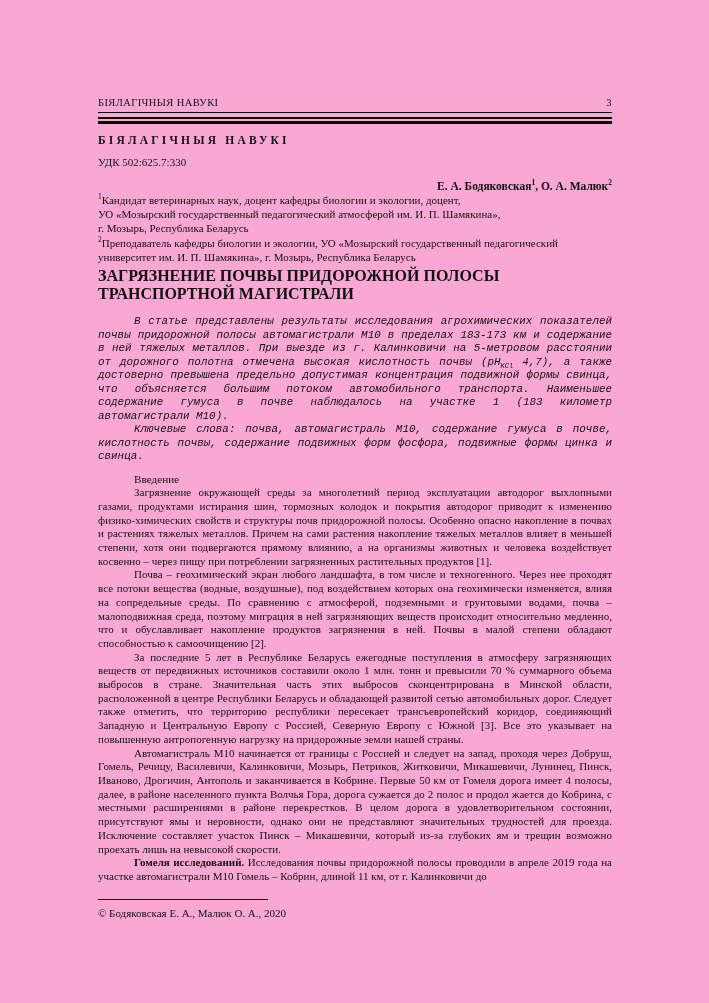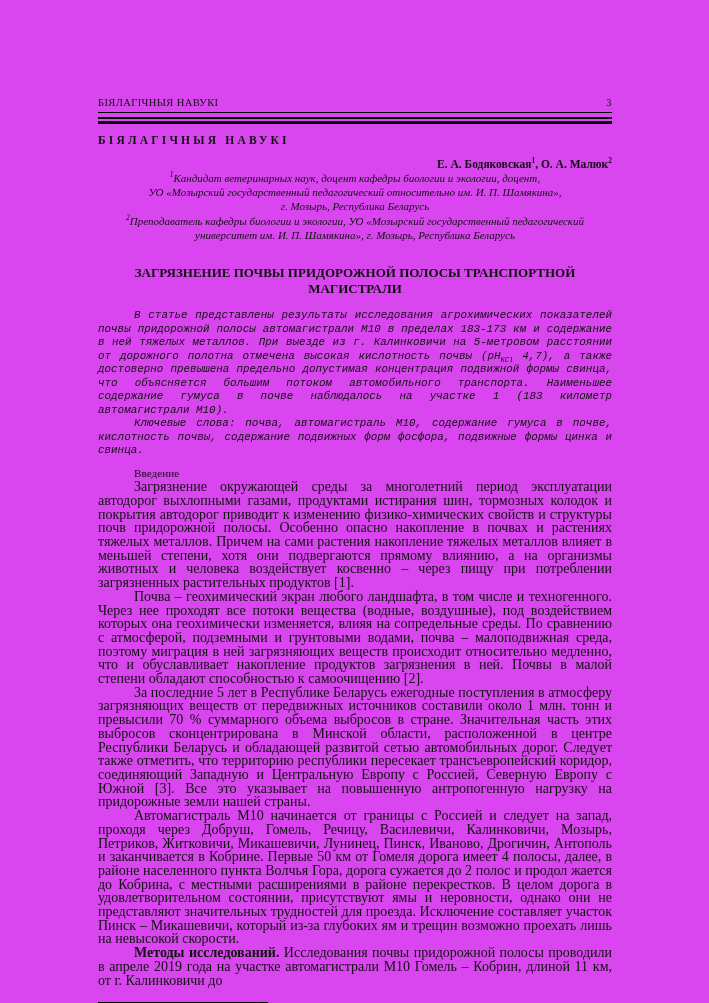--- a/index.html
+++ b/index.html
@@ -1,21 +1,21 @@
 <!DOCTYPE html>
 <html><head>
 <meta charset="utf-8">
 <style>
   * { margin: 0; padding: 0; box-sizing: border-box; }
   html, body { background: #ffffff; }
   .page {
     position: relative;
     width: 709px;
     height: 1003px;
-    background: #d946ef;
+    background: #f9a8d4;
     font-family: "Liberation Serif", serif;
     color: #111111;
     overflow: hidden;
   }
   .content {
     position: absolute;
     left: 98px;
     top: 97px;
     width: 514px;
   }
@@ -47,51 +47,49 @@
     text-align: right;
     font-weight: bold;
     font-size: 11.5px;
   }
   .authors sup, .aff sup {
     font-size: 7.5px;
     vertical-align: super;
     line-height: 0;
   }
   .aff {
-    text-align: center;
+    text-align: left;
     font-size: 11px;
     line-height: 14.2px;
-    font-style: italic;
   }
   .aff-block { margin-top: 1px; }
   .article-title {
-    margin-top: 23px;
-    text-align: center;
+    margin-top: 3px;
     font-weight: bold;
-    font-size: 13px;
+    font-size: 16px;
   }
   .abstract {
     margin-top: 12px;
     font-style: italic;
     font-size: 10.9px;
     line-height: 13.5px;
     text-align: justify;
     text-indent: 36px;
     font-family: Liberation Mono, monospace;
   }
   .abstract sub {
     font-size: 7px;
     vertical-align: sub;
     line-height: 0;
   }
   .keywords {
     margin-top: 0;
   }
   .body-para {
-    font-size: 14px;
+    font-size: 11px;
     line-height: 13.7px;
     text-align: justify;
     text-indent: 36px;
   }
   .intro-heading {
     margin-top: 9px;
     font-weight: normal;
     font-size: 11.2px;
     line-height: 13.7px;
     text-indent: 36px;
@@ -120,41 +118,43 @@
       <span>3</span>
     </div>
     <div class="double-rule">
       <div class="bar1"></div>
       <div class="gap"></div>
       <div class="bar2"></div>
     </div>
 
     <div class="section-heading">БІЯЛАГІЧНЫЯ НАВУКІ</div>
 
+    <div class="udc">УДК 502:625.7:330</div>
 
     <div class="authors"><span>Е. А. Бодяковская</span><sup>1</sup><span>, </span><span>О. А. Малюк</span><sup>2</sup></div>
 
     <div class="aff-block">
       <div class="aff"><sup>1</sup><span>Кандидат ветеринарных наук, доцент кафедры биологии и экологии, доцент,</span></div>
-      <div class="aff">УО «Мозырский государственный педагогический относительно им. И. П. Шамякина»,</div>
+      <div class="aff">УО «Мозырский государственный педагогический атмосферой им. И. П. Шамякина»,</div>
       <div class="aff">г. Мозырь, Республика Беларусь</div>
       <div class="aff"><sup>2</sup><span>Преподаватель кафедры биологии и экологии, УО «Мозырский государственный педагогический</span></div>
       <div class="aff">университет им. И. П. Шамякина», г. Мозырь, Республика Беларусь</div>
     </div>
 
     <div class="article-title">ЗАГРЯЗНЕНИЕ ПОЧВЫ ПРИДОРОЖНОЙ ПОЛОСЫ ТРАНСПОРТНОЙ МАГИСТРАЛИ</div>
 
     <p class="abstract"><span>В статье представлены результаты исследования агрохимических показателей почвы придорожной полосы автомагистрали М10 в пределах 183-173 км и содержание в ней тяжелых металлов. При выезде из г. Калинковичи на 5-метровом расстоянии от дорожного полотна отмечена высокая кислотность почвы (рН</span><sub>KCl</sub><span> 4,7), а также достоверно превышена предельно допустимая концентрация подвижной формы свинца, что объясняется большим потоком автомобильного транспорта. Наименьшее содержание гумуса в почве наблюдалось на участке 1 (183 километр автомагистрали М10).</span></p>
 
     <p class="abstract keywords"><span>Ключевые слова:</span><span> почва, автомагистраль М10, содержание гумуса в почве, кислотность почвы, содержание подвижных форм фосфора, подвижные  формы цинка и свинца.</span></p>
 
     <div class="intro-heading">Введение</div>
 
     <p class="body-para">Загрязнение окружающей среды за многолетний период эксплуатации автодорог выхлопными газами, продуктами истирания шин, тормозных колодок и покрытия автодорог приводит к изменению физико-химических свойств и структуры почв придорожной полосы. Особенно опасно накопление в почвах и растениях тяжелых металлов. Причем на сами растения накопление тяжелых металлов влияет в меньшей степени, хотя они подвергаются прямому влиянию, а на организмы животных и человека воздействует косвенно – через пищу при потреблении загрязненных растительных продуктов [1].</p>
     <p class="body-para">Почва – геохимический экран любого ландшафта, в том числе и техногенного. Через нее проходят все потоки вещества (водные, воздушные), под воздействием которых она геохимически изменяется, влияя на сопредельные среды. По сравнению с атмосферой, подземными и грунтовыми водами, почва – малоподвижная среда, поэтому миграция в ней загрязняющих веществ происходит относительно медленно, что и обуславливает накопление продуктов загрязнения в ней. Почвы в малой степени обладают способностью к самоочищению [2].</p>
     <p class="body-para">За последние 5 лет в Республике Беларусь ежегодные поступления в атмосферу загрязняющих веществ от передвижных источников составили около 1 млн. тонн и превысили 70 % суммарного объема выбросов в стране. Значительная часть этих выбросов сконцентрирована в Минской области, расположенной в центре Республики Беларусь и обладающей развитой сетью автомобильных дорог. Следует также отметить, что территорию республики пересекает трансъевропейский коридор, соединяющий Западную и Центральную Европу с Россией, Северную Европу с Южной [3]. Все это указывает на повышенную антропогенную нагрузку на придорожные земли нашей страны.</p>
     <p class="body-para">Автомагистраль М10 начинается от границы с Россией и следует на запад, проходя через Добруш, Гомель, Речицу, Василевичи, Калинковичи, Мозырь, Петриков, Житковичи, Микашевичи, Лунинец, Пинск, Иваново, Дрогичин, Антополь и заканчивается в Кобрине. Первые 50 км от Гомеля дорога имеет 4 полосы, далее, в районе населенного пункта Волчья Гора, дорога сужается до 2 полос и продол жается до Кобрина, с местными расширениями в районе перекрестков. В целом дорога в удовлетворительном состоянии, присутствуют ямы и неровности, однако они не представляют значительных трудностей для проезда. Исключение составляет участок Пинск – Микашевичи, который из-за глубоких ям и трещин возможно проехать лишь на невысокой скорости.</p>
-    <p class="body-para"><span class="methods-lead">Методы исследований.</span><span> Исследования почвы придорожной полосы проводили в апреле 2019 года на участке автомагистрали М10 Гомель – Кобрин, длиной 11 км, от г. Калинковичи до</span></p>
+    <p class="body-para"><span class="methods-lead">Гомеля исследований.</span><span> Исследования почвы придорожной полосы проводили в апреле 2019 года на участке автомагистрали М10 Гомель – Кобрин, длиной 11 км, от г. Калинковичи до</span></p>
 
     <div class="footnote-rule"></div>
+    <div class="copyright">© Бодяковская Е. А., Малюк О. А., 2020</div>
 
   </div>
 </div>
 
 </body></html>

